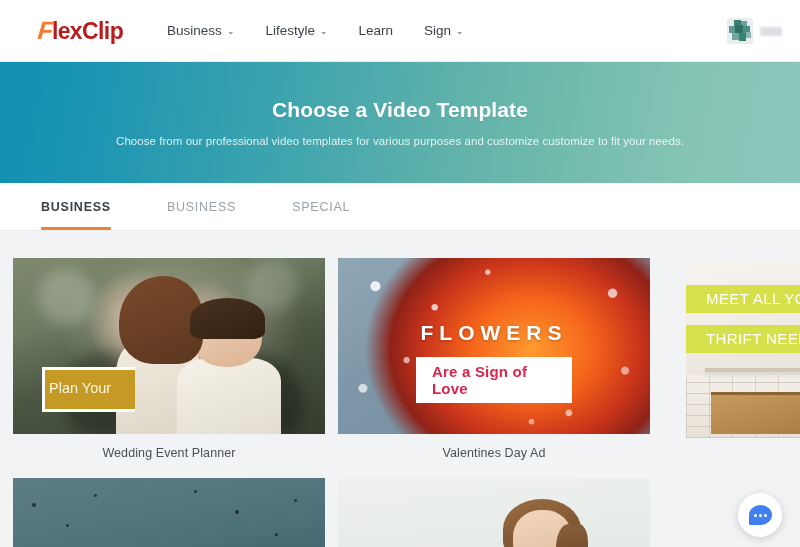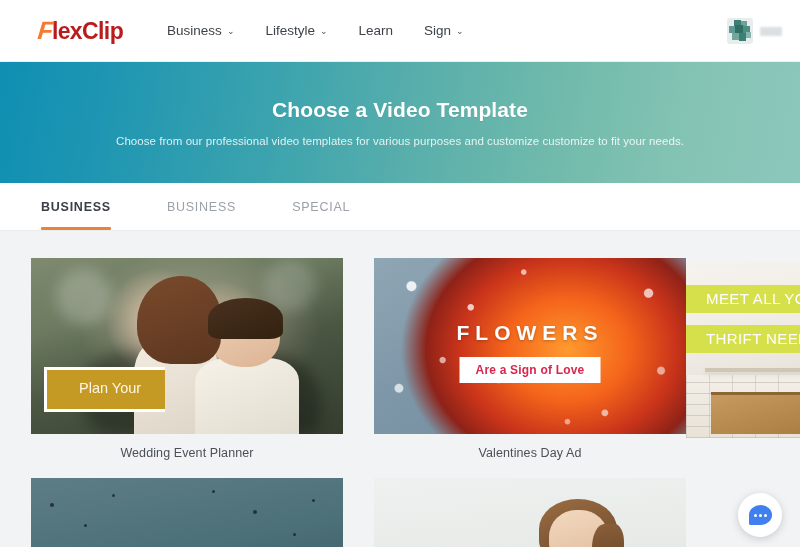--- a/index.html
+++ b/index.html
@@ -180,21 +180,21 @@
 
   
   .grid {
     padding: 27px 0 0 0;
     display: flex;
     flex-wrap: wrap;
     gap: 0;
   }
   .card {
     width: 312px;
-    margin-left: 31px;
+    margin-left: 13px;
     margin-bottom: 18px;
     cursor: pointer;
   }
   .thumb {
     width: 100%;
     height: 176px;
     position: relative;
     overflow: hidden;
     background: #cfd4d6;
   }
@@ -254,26 +254,26 @@
     background: linear-gradient(160deg,#f3ece1,#ddd5c6);
     border-radius: 38% 32% 0 0;
   }
   .body-b {
     position: absolute; left: 36%; top: 52%; width: 64%; height: 48%;
     background: linear-gradient(160deg,#f6f2e9,#e2ddd0);
     border-radius: 32% 30% 0 0;
   }
   .overlay-box {
     position: absolute;
-    left: 13px;
+    left: 29px;
     bottom: 22px;
     background: #c49a24;
     border: 3px solid #ffffff;
     border-right: none;
-    padding: 10px 24px 12px 32px;
+    padding: 10px 24px 12px 4px;
     color: #fdf6e3;
     line-height: 1.18;
   }
   .overlay-box .l1 { font-size: 14.5px; font-weight: normal; }
   .overlay-box .l2 { font-size: 17px; font-weight: bold; letter-spacing: 0.2px; }
 
   
   .t-flowers {
     background:
       radial-gradient(ellipse 58% 86% at 62% 52%, #ff9a2e 0%, #f4641b 34%, #c9341a 60%, #8e2218 78%, rgba(90,30,20,0) 92%),
@@ -307,21 +307,21 @@
     z-index: 3;
     text-shadow: 0 1px 3px rgba(0,0,0,0.25);
   }
   .fl-sub {
     position: absolute;
     left: 50%;
     top: 56%;
     transform: translateX(-50%);
     background: #ffffff;
     color: #d9264c;
-    font-size: 12px;
+    font-size: 15px;
     font-weight: bold;
     padding: 6px 16px;
     z-index: 3;
     letter-spacing: 0.2px;
   }
 
   
   .card-edge {
     position: absolute;
     left: 686px;

